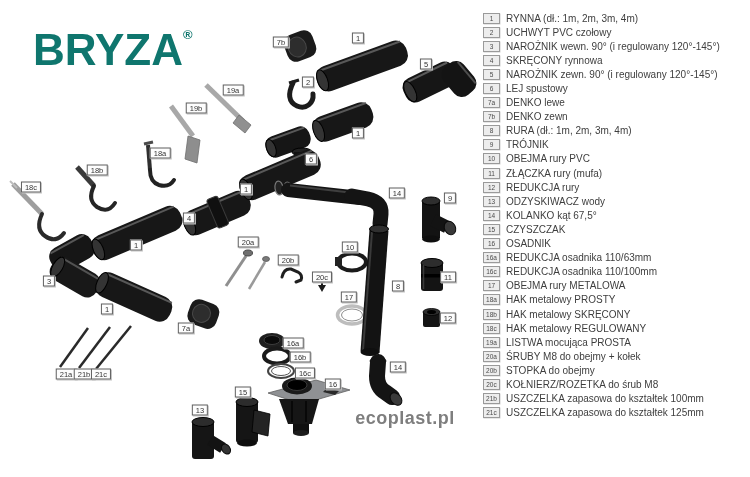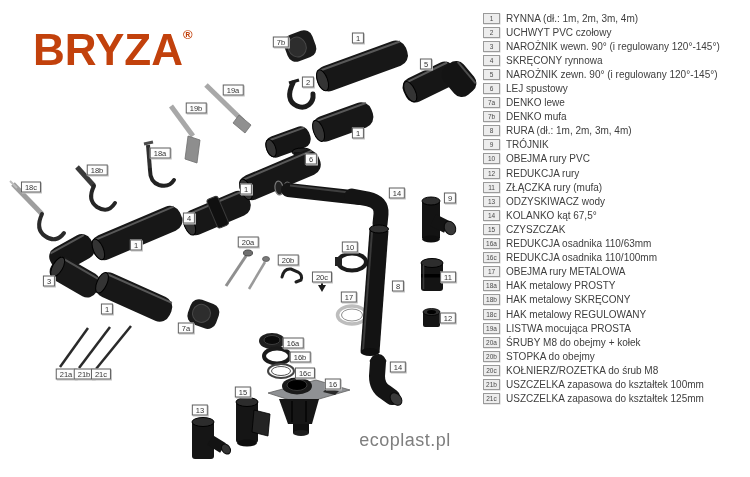--- a/index.html
+++ b/index.html
@@ -3,27 +3,27 @@
 <meta charset="utf-8">
 <style>
   html,body{margin:0;padding:0;background:#ffffff;}
   #stage{
     position:relative;width:750px;height:477px;background:#ffffff;overflow:hidden;
     font-family:"Liberation Sans", sans-serif;
   }
   
   .logo{
     position:absolute;left:33px;top:28px;
-    font-weight:bold;font-size:44px;line-height:1;color:#c2410c;letter-spacing:0px;
+    font-weight:bold;font-size:44px;line-height:1;color:#0f766e;letter-spacing:0px;
   }
   .logo .reg{font-size:13px;vertical-align:26px;font-weight:bold;}
   
   .watermark{
-    position:absolute;left:405px;top:440px;transform:translate(-50%,-50%);
-    font-size:18px;font-weight:normal;color:#7e7e7e;letter-spacing:0.5px;
+    position:absolute;left:405px;top:418px;transform:translate(-50%,-50%);
+    font-size:18px;font-weight:bold;color:#7e7e7e;letter-spacing:0.5px;
   }
   
   #diagram-svg{position:absolute;left:0;top:0;z-index:0;}
   #diagram-labels{position:absolute;left:0;top:0;width:750px;height:477px;z-index:2;pointer-events:none;}
   .dlabel{
     position:absolute;transform:translate(-50%,-50%);
     background:#fdfdfd;border:1px solid #5f5f5f;box-shadow:1px 1px 0 #c2c2c2;
     color:#333;font-size:7.5px;line-height:9px;padding:0 3px;height:9px;
     white-space:nowrap;text-align:center;
   }
@@ -372,63 +372,67 @@
       <span class="ltext">LEJ spustowy</span>
     </div>
 
     <div class="legend-row">
       <span class="lbox">7a</span>
       <span class="ltext">DENKO lewe</span>
     </div>
 
     <div class="legend-row">
       <span class="lbox">7b</span>
-      <span class="ltext">DENKO mufa</span>
+      <span class="ltext">DENKO zewn</span>
     </div>
 
     <div class="legend-row">
       <span class="lbox">8</span>
       <span class="ltext">RURA (dł.: 1m, 2m, 3m, 4m)</span>
     </div>
 
     <div class="legend-row">
       <span class="lbox">9</span>
       <span class="ltext">TRÓJNIK</span>
     </div>
 
     <div class="legend-row">
       <span class="lbox">10</span>
       <span class="ltext">OBEJMA rury PVC</span>
     </div>
 
     <div class="legend-row">
+      <span class="lbox">11</span>
+      <span class="ltext">ZŁĄCZKA rury (mufa)</span>
+    </div>
+
+    <div class="legend-row">
       <span class="lbox">12</span>
       <span class="ltext">REDUKCJA rury</span>
     </div>
 
     <div class="legend-row">
-      <span class="lbox">11</span>
-      <span class="ltext">ZŁĄCZKA rury (mufa)</span>
-    </div>
-
-    <div class="legend-row">
       <span class="lbox">13</span>
       <span class="ltext">ODZYSKIWACZ wody</span>
     </div>
 
     <div class="legend-row">
       <span class="lbox">14</span>
       <span class="ltext">KOLANKO kąt 67,5°</span>
     </div>
 
     <div class="legend-row">
       <span class="lbox">15</span>
       <span class="ltext">CZYSZCZAK</span>
     </div>
 
+    <div class="legend-row">
+      <span class="lbox">16</span>
+      <span class="ltext">OSADNIK</span>
+    </div>
 
     <div class="legend-row">
       <span class="lbox">16a</span>
       <span class="ltext">REDUKCJA osadnika 110/63mm</span>
     </div>
 
 
     <div class="legend-row">
       <span class="lbox">16c</span>
       <span class="ltext">REDUKCJA osadnika 110/100mm</span>

